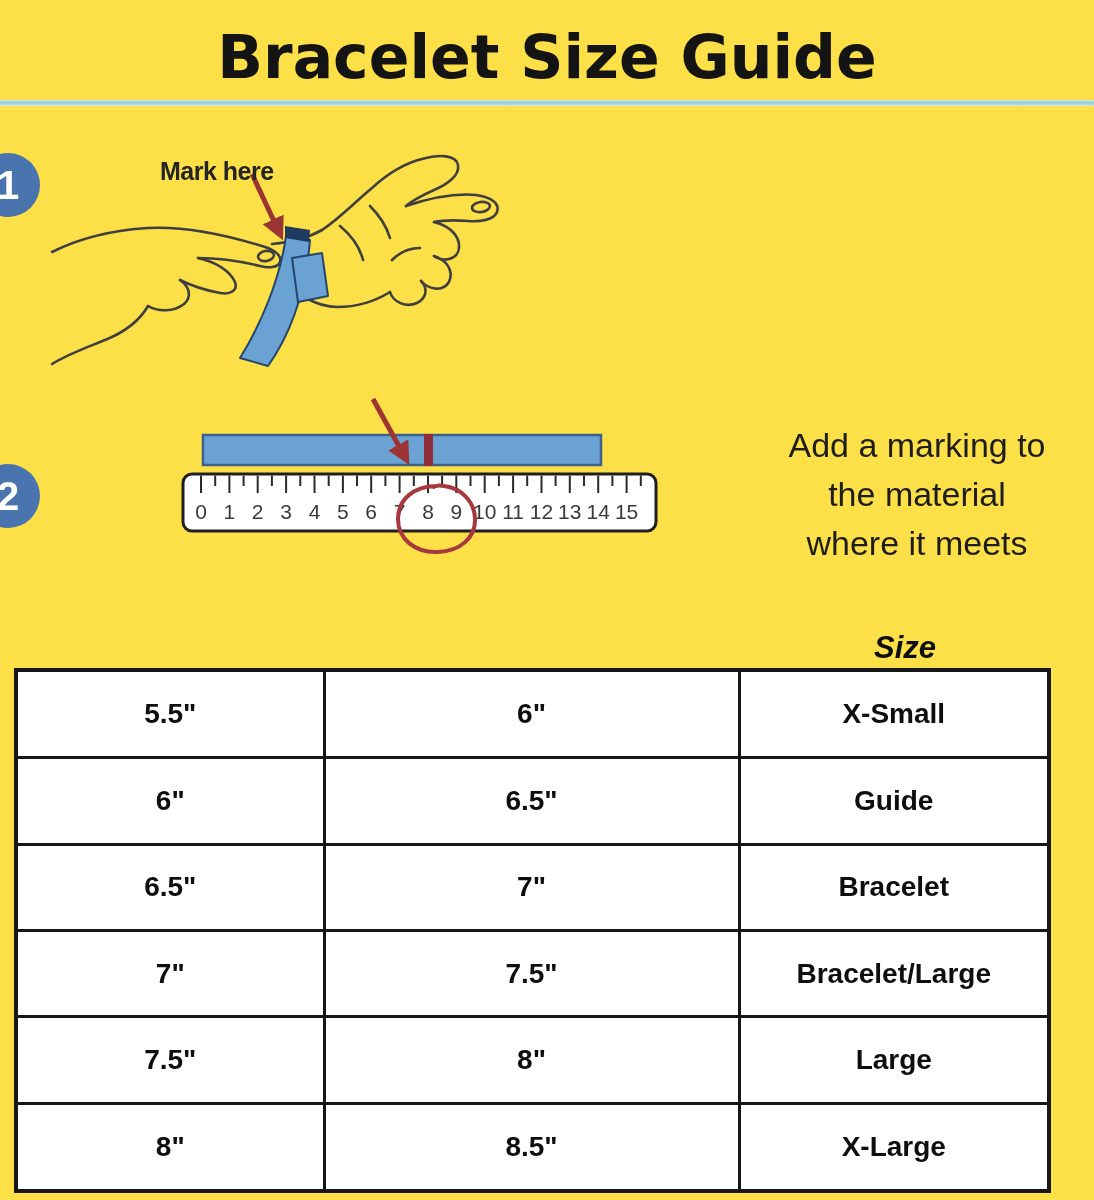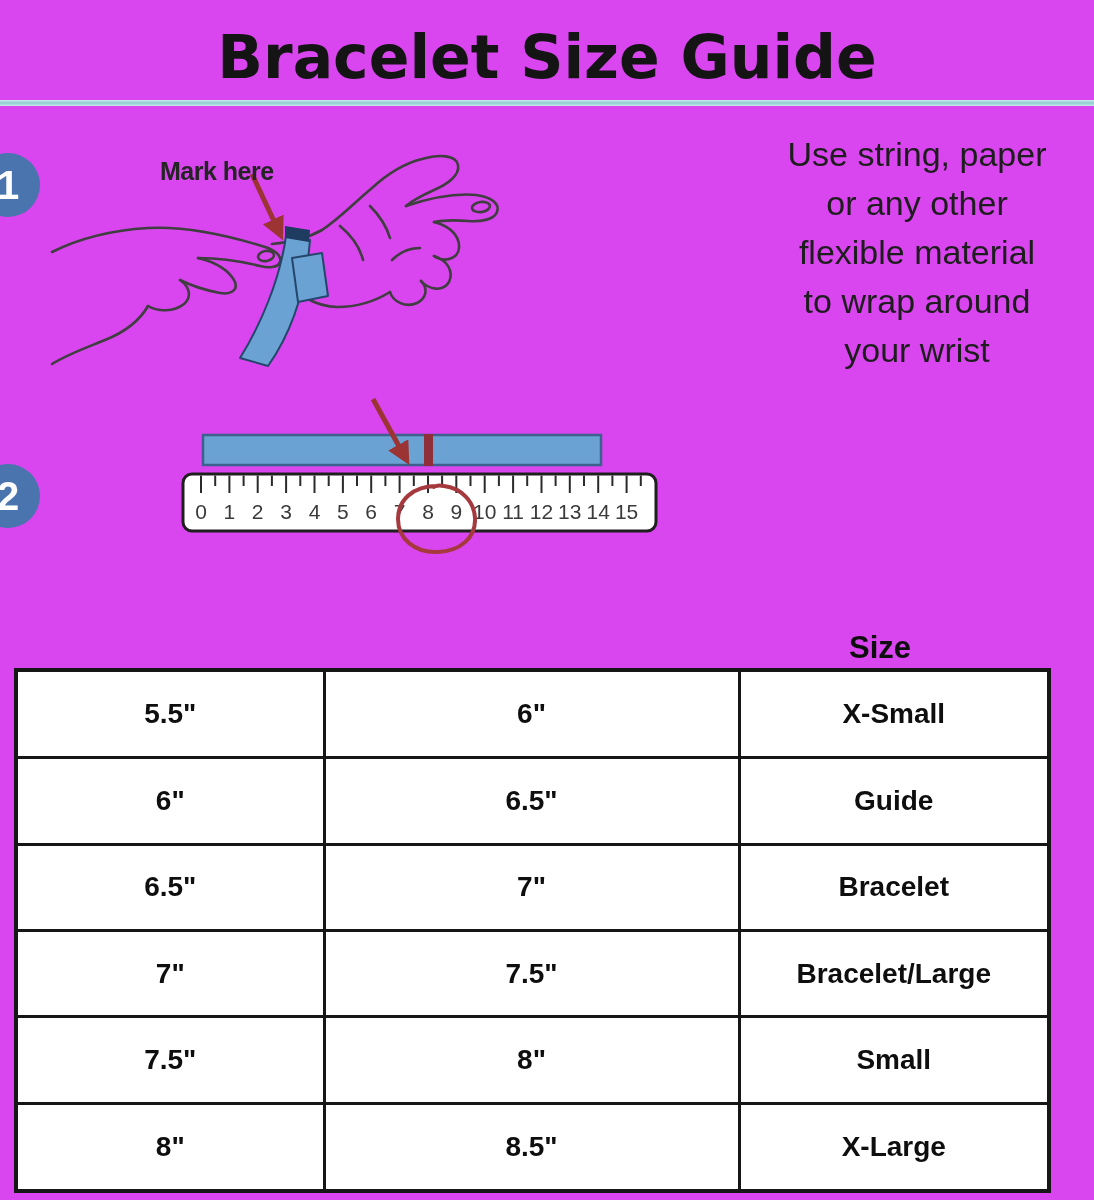--- a/index.html
+++ b/index.html
@@ -1,16 +1,16 @@
 <!DOCTYPE html>
 <html><head>
 <meta charset="utf-8">
 <style>
   html,body{margin:0;padding:0;background:#ffffff;}
-  .page{position:relative;width:1094px;height:1200px;background:#d946ef;overflow:hidden;
+  .page{position:relative;width:1094px;height:1200px;background:#fde047;overflow:hidden;
         font-family:"Liberation Sans",sans-serif;color:#111;}
 
   .title{position:absolute;top:22px;left:0;width:100%;text-align:center;
          font-family:"DejaVu Sans",sans-serif;font-weight:bold;font-size:60px;
          letter-spacing:0;color:#141414;}
 
   .divider{position:absolute;top:100px;left:0;width:1094px;height:6px;
            background:linear-gradient(to bottom,#cdeaeb,#8fced1 50%,#cdeaeb);}
 
   .badge{position:absolute;left:-24px;width:64px;height:64px;border-radius:50%;
@@ -30,21 +30,21 @@
 
   .hand{fill:none;stroke:#3f3f3f;stroke-width:2.6;stroke-linecap:round;stroke-linejoin:round;}
   .mark-label{font-family:"Liberation Sans",sans-serif;font-weight:bold;font-size:25px;
               letter-spacing:-0.5px;fill:#242424;}
   .ruler-num{font-family:"Liberation Sans",sans-serif;font-size:21px;fill:#3a3a3a;text-anchor:middle;}
 
   .col-head{position:absolute;text-align:center;font-weight:bold;font-size:31px;
             line-height:40px;color:#0e0e0e;white-space:pre-line;}
   #head1{left:14px;top:588px;width:308px;}
   #head2{left:322px;top:628px;width:415px;}
-  #head3{left:725px;top:628px;width:310px;}
+  #head3{left:750px;top:628px;width:310px;font-style:italic;}
 
   table.size{position:absolute;left:14px;top:668px;width:1033px;height:525px;
              border-collapse:collapse;table-layout:fixed;border:4px solid #161616;}
   table.size td{border:3px solid #161616;text-align:center;vertical-align:middle;
                 font-weight:bold;font-size:28px;color:#0e0e0e;background:#fff;}
 </style>
 </head>
 <body>
 
 <div class="page">
@@ -92,25 +92,20 @@
     <g>
       <path d="M 246 96 L 270 100 C 266 148 252 192 228 226 L 200 218 C 220 186 240 140 246 96 Z" fill="#6ba2d4" stroke="#24466b" stroke-width="2" stroke-linejoin="round"></path>
       <path d="M 252 118 L 282 113 L 288 156 L 258 162 Z" fill="#6ba2d4" stroke="#24466b" stroke-width="2" stroke-linejoin="round"></path>
       <path d="M 245 86 L 270 90 L 269 102 L 245 98 Z" fill="#1e3c60"></path>
     </g>
 
     <line x1="212" y1="34" x2="240" y2="94" stroke="#9c3434" stroke-width="5" marker-end="url(#ah1)"></line>
     <text class="mark-label" x="120" y="40">Mark here</text>
   </svg>
 
-  <div class="step-text s1">Use string, paper
-or any other
-flexible material
-to wrap around
-your wrist</div>
 
   <svg id="illu2" class="illu" width="560" height="185" viewBox="0 0 560 185">
     <defs>
       <marker id="ah2" viewBox="0 0 10 10" refX="7" refY="5" markerWidth="4.6" markerHeight="4.6" orient="auto">
         <path d="M0,0 L10,5 L0,10 Z" fill="#9c3434"></path>
       </marker>
     </defs>
 
     <rect x="73" y="50" width="398" height="30" fill="#6ba2d4" stroke="#3c618c" stroke-width="2.5"></rect>
     <rect x="294" y="49" width="9" height="32" fill="#8e2f3a"></rect>
@@ -168,20 +163,23 @@
       <text class="ruler-num" x="383.1" y="134">11</text>
       <text class="ruler-num" x="411.5" y="134">12</text>
       <text class="ruler-num" x="439.8" y="134">13</text>
       <text class="ruler-num" x="468.2" y="134">14</text>
       <text class="ruler-num" x="496.6" y="134">15</text>
     </g>
 
     <path d="M 307 101 C 283 101 268 115 268 134 C 268 154 285 168 308 167 C 330 166 346 153 345 133 C 344 116 331 103 314 101 C 310 100 306 100.5 304 102" fill="none" stroke="#a5393d" stroke-width="4" stroke-linecap="round"></path>
   </svg>
 
+  <div class="step-text s2">Add a marking to
+the material
+where it meets</div>
 
   <div class="col-head" id="head3">Size</div>
 
   <table class="size">
     <colgroup>
         <col style="width:308px">
         <col style="width:415px">
         <col style="width:310px">
       </colgroup>
     <tbody>
@@ -201,21 +199,21 @@
         <td>Bracelet</td>
       </tr>
       <tr>
         <td>7"</td>
         <td>7.5"</td>
         <td>Bracelet/Large</td>
       </tr>
       <tr>
         <td>7.5"</td>
         <td>8"</td>
-        <td>Small</td>
+        <td>Large</td>
       </tr>
       <tr>
         <td>8"</td>
         <td>8.5"</td>
         <td>X-Large</td>
       </tr>
     </tbody>
   </table>
 
 </div>

